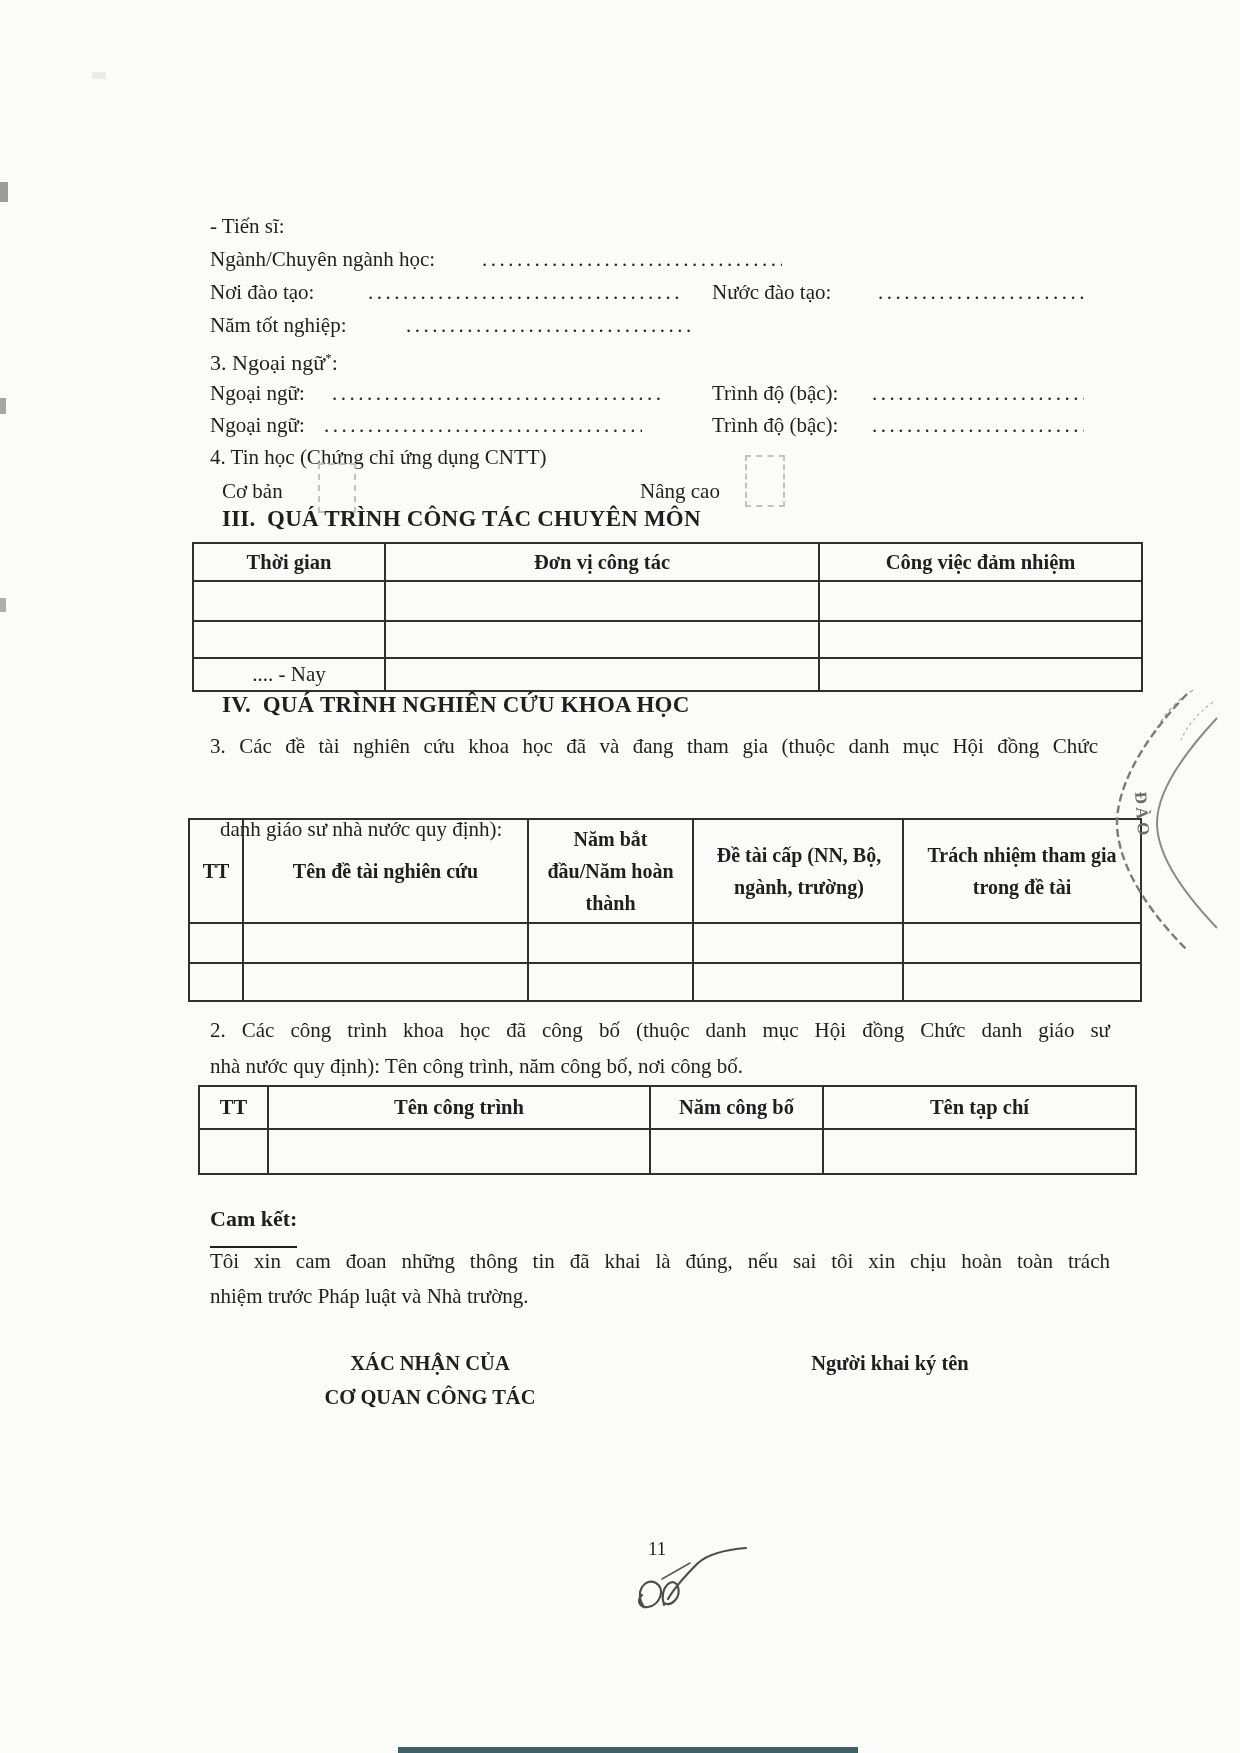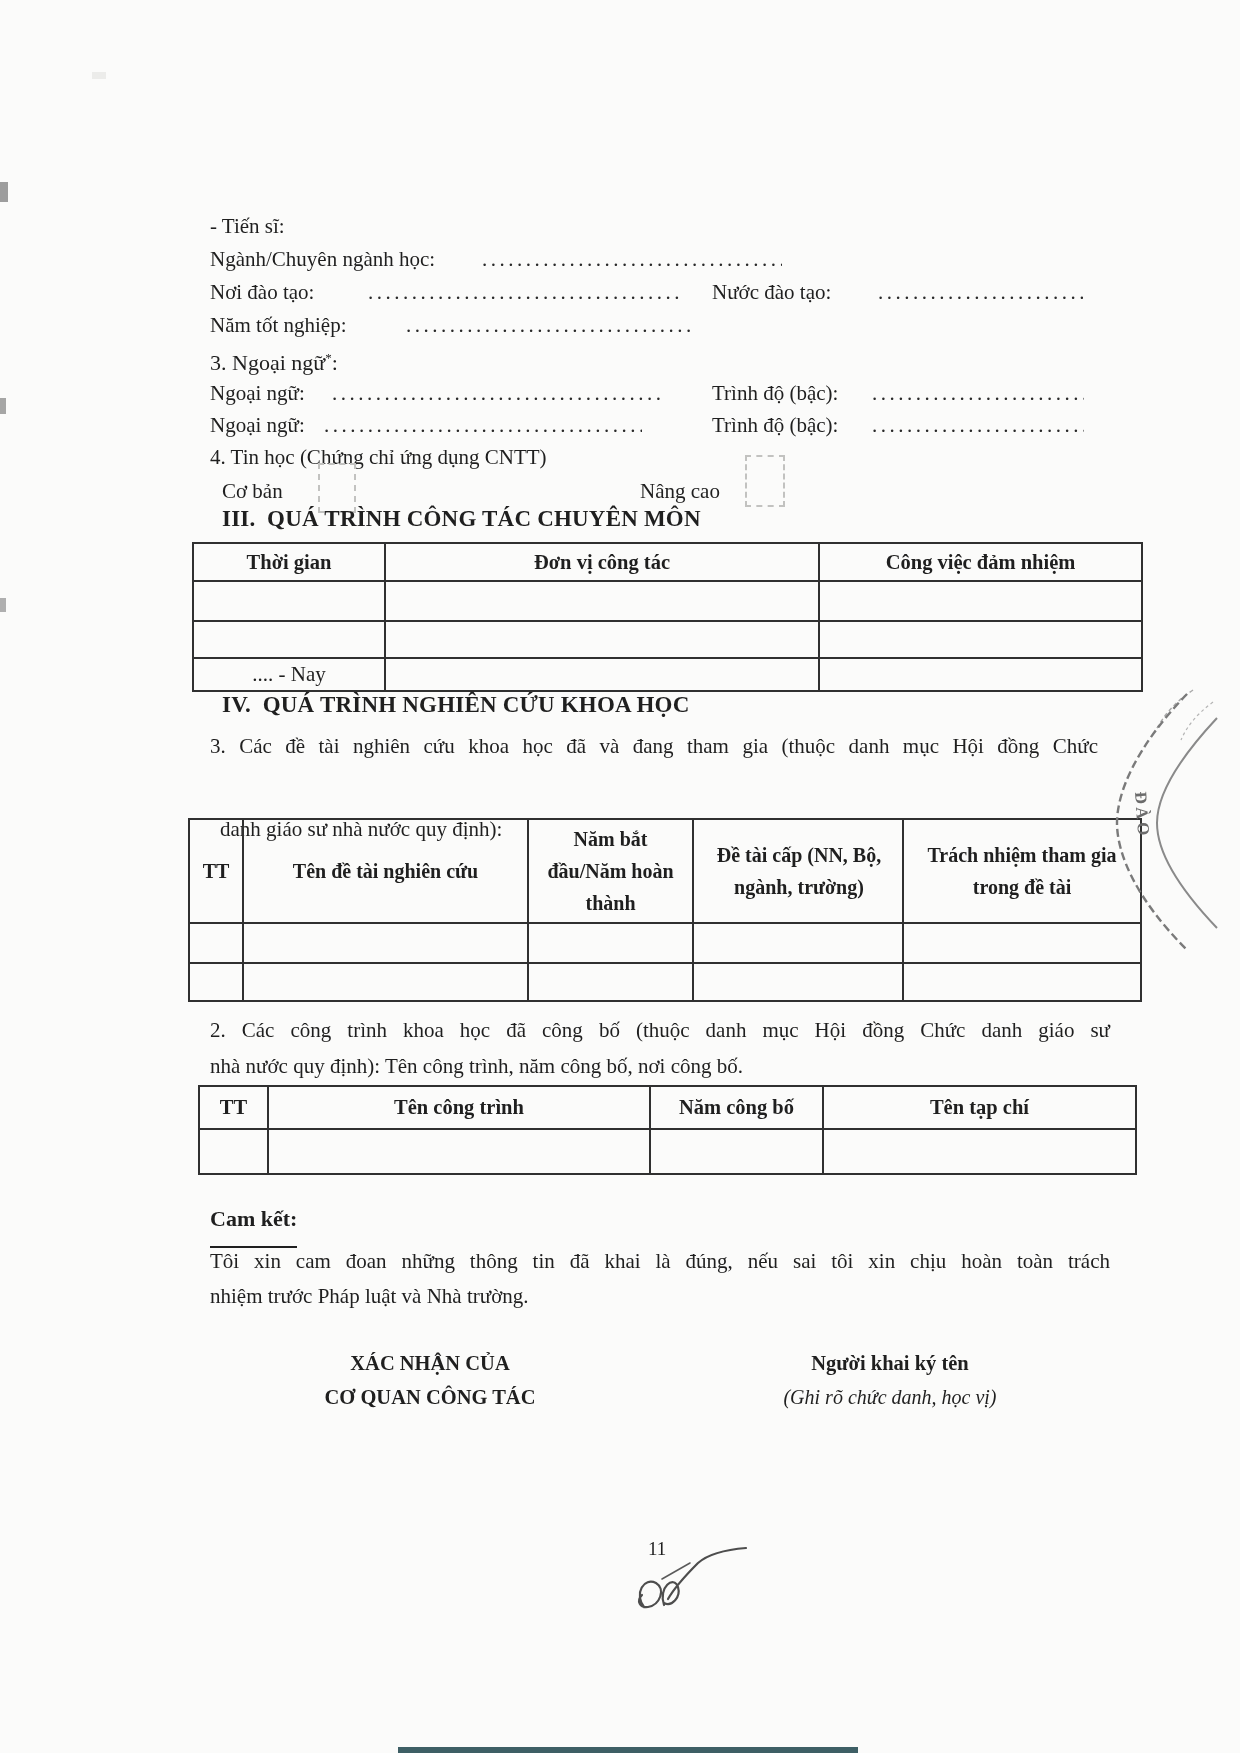--- a/index.html
+++ b/index.html
@@ -194,21 +194,20 @@
 <div class="abs" style="left:210px;top:1206px;font-size:22px;font-weight:bold;border-bottom:2.5px solid #1f1f1f;padding-bottom:14px;">Cam kết:</div>
 <div class="para jl" style="left:210px;top:1244px;width:900px;line-height:35px;">Tôi xin cam đoan những thông tin đã khai là đúng, nếu sai tôi xin chịu hoàn toàn trách</div>
 <div class="para" style="left:210px;top:1279px;width:900px;line-height:35px;">nhiệm trước Pháp luật và Nhà trường.</div>
 
 <div class="sig" style="left:240px;top:1346px;width:380px;font-size:20.5px;font-weight:bold;">
   <div>XÁC NHẬN CỦA</div>
   <div>CƠ QUAN CÔNG TÁC</div>
 </div>
 <div class="sig" style="left:700px;top:1346px;width:380px;font-size:20.5px;">
   <div style="font-weight:bold;">Người khai ký tên</div>
-  <div style="font-style:italic;font-size:20px;">(Ghi rõ chức danh, học vị)</div>
 </div>
 
 <div class="abs" style="left:648px;top:1538px;font-size:19px;">11</div>
 <svg class="abs" style="left:628px;top:1545px;" width="135" height="90" viewBox="0 0 135 90">
   <path d="M 16 62 C 6 48, 16 32, 28 38 C 38 44, 32 60, 20 62 C 12 63, 8 56, 14 50
            M 36 60 C 30 42, 46 30, 50 42 C 53 52, 44 62, 36 58
            M 40 54 C 48 40, 60 28, 70 18 C 78 11, 92 5, 118 3" fill="none" stroke="#4d4d4d" stroke-width="2.2" stroke-linecap="round" stroke-linejoin="round"></path>
   <path d="M 34 34 L 62 18" fill="none" stroke="#5a5a5a" stroke-width="1.6" stroke-linecap="round"></path>
 </svg>
 

